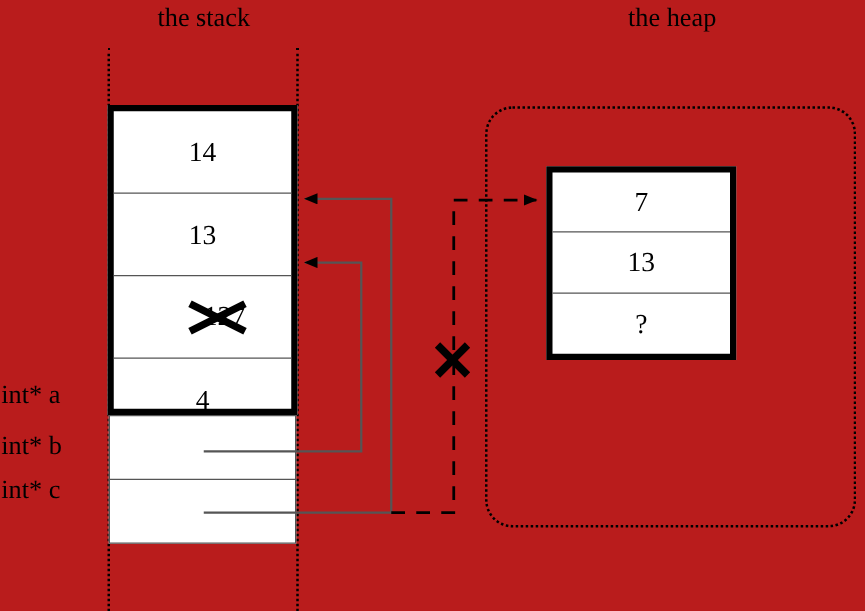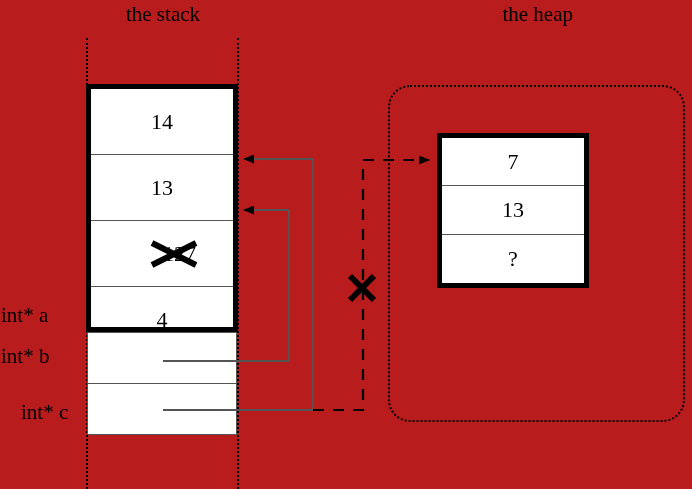--- a/index.html
+++ b/index.html
@@ -120,21 +120,21 @@
   .var-label {
     position: absolute;
     left: 1px;
     font-size: 21px;
     color: #000;
     white-space: nowrap;
     text-align: right;
   }
   #label-a { top: 303px; }
   #label-b { top: 344px; font-family: Liberation Serif, serif; }
-  #label-c { top: 400px; margin-left: 20px; }
+  #label-c { top: 379px; }
 
   
   #heap-box {
     position: absolute;
     left: 437px;
     top: 133px;
     width: 152px;
     height: 155px;
     border: 5px solid #000;
     box-sizing: border-box;

